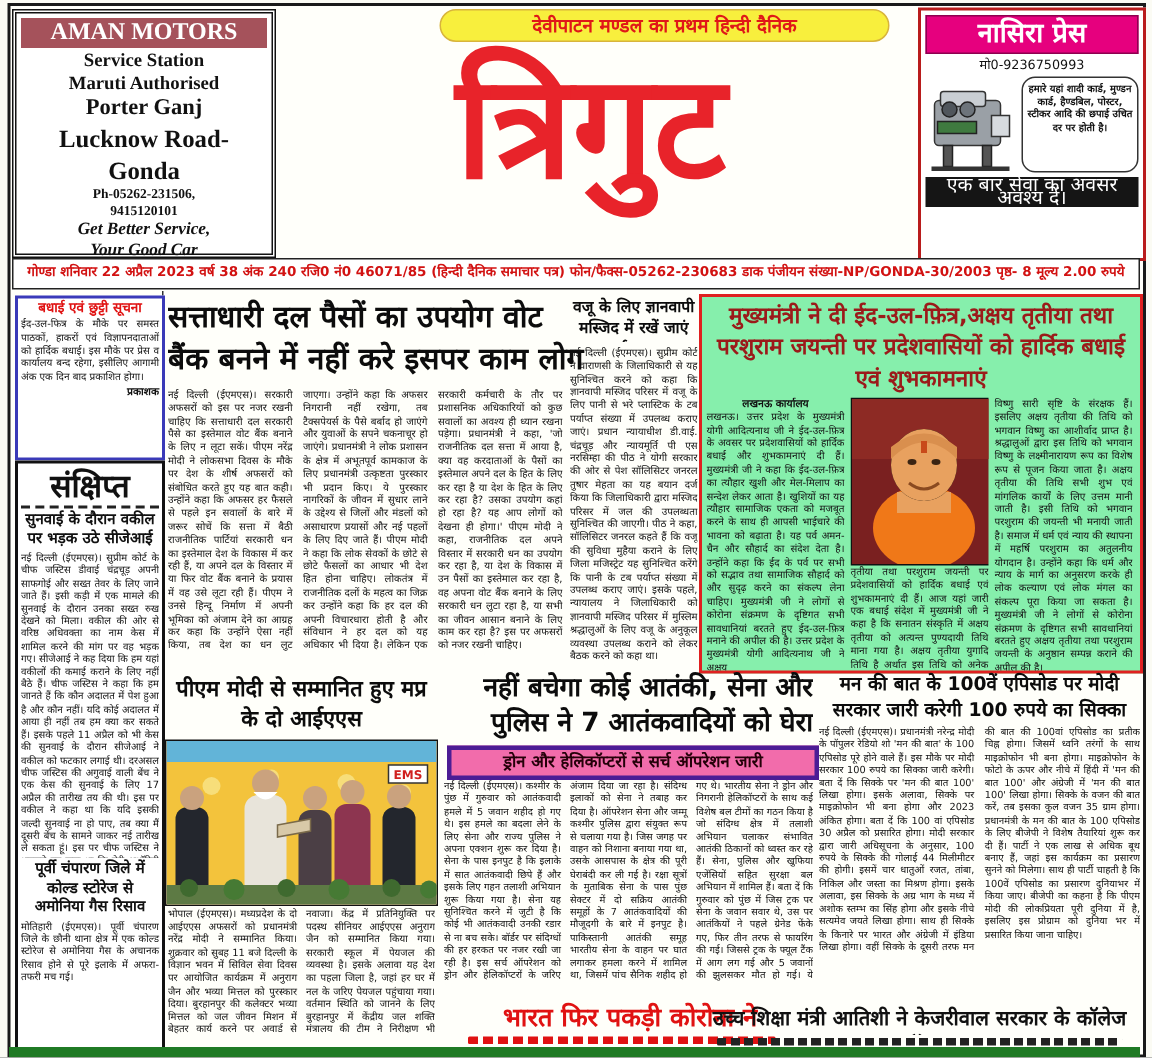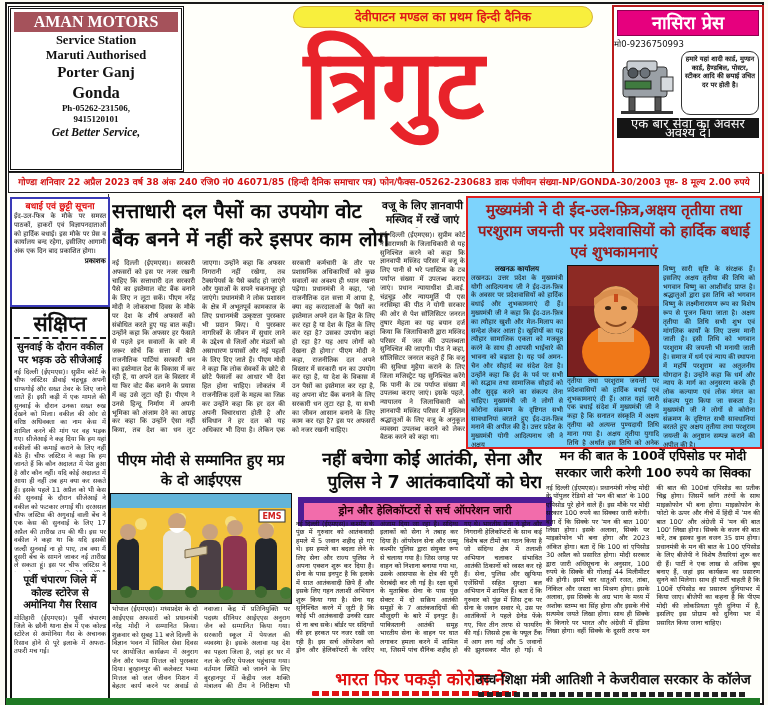--- a/index.html
+++ b/index.html
@@ -24,21 +24,21 @@
   #tagline{left:293px;top:6px;width:298px;height:20px;background:#f8ef3d;border:1px solid #d8b43c;border-radius:11px;
            color:#e01818;font-weight:bold;font-size:12.5px;line-height:20px;text-align:center;}
   #mast-title{left:182px;top:10px;width:424px;height:158px;color:#e8232a;font-weight:bold;
               font-size:96px;line-height:150px;text-align:center;}
 
   
   #nasira{left:612px;top:5px;width:148px;height:165px;border:2px solid #b91c1c;background:#fff;}
   #nasira .banner{margin:3px;background:#e6007e;border:1px solid #8d0050;color:#fff;font-weight:bold;
                   font-size:18px;line-height:24px;text-align:center;}
   #nasira .place{font-size:13px;font-weight:bold;text-align:center;line-height:15px;}
-  #nasira .mob{font-size:8.5px;line-height:11px;}
+  #nasira .mob{font-size:8.5px;text-align:center;line-height:11px;}
   #nasira .row{display:flex;gap:2px;padding:1px 3px;}
   #nasira .bubble{flex:1;border:1px solid #333;border-radius:9px;font-size:6.6px;font-weight:bold;
                   text-align:center;padding:3px 2px;line-height:8.6px;}
   #nasira .foot{margin:2px 3px;background:#151515;color:#fff;font-size:13px;text-align:center;line-height:9px;padding:1px 0;}
 
   
   #dateline{left:8px;top:172px;width:750px;height:19px;border:1px solid #222;background:#fff;
             color:#d21212;font-weight:bold;font-size:9px;line-height:18px;text-align:center;white-space:nowrap;}
 
   
@@ -55,36 +55,36 @@
 
   
   .head-black{font-weight:bold;color:#0c0c0c;}
   #modi-h{left:112px;top:197px;width:283px;height:57px;font-size:20px;line-height:28px;}
   #modi-b{left:112px;top:259px;width:263px;height:196px;column-count:3;column-gap:7px;
           font-size:6.7px;line-height:8.8px;}
   #wazu-h{left:380px;top:198px;width:85px;height:30px;font-size:10.5px;line-height:14px;text-align:center;}
   #wazu-b{left:380px;top:231px;width:85px;height:224px;font-size:6.7px;line-height:8.8px;}
 
   
-  #cmbox{left:466px;top:196px;width:292px;height:249px;border:2px solid #e02020;background:#7dd3fc;}
+  #cmbox{left:466px;top:196px;width:292px;height:249px;border:2px solid #e02020;background:#86efac;}
   #cmbox .h{color:#9b1a1a;font-weight:bold;font-size:15px;line-height:21px;text-align:center;padding:2px 4px 1px;}
   #cmbox .cols{display:flex;gap:4px;padding:1px 3px;height:196px;overflow:hidden;}
   #cmbox .c{width:92px;font-size:6.7px;line-height:8.8px;overflow:hidden;}
   #cmbox .office{font-weight:bold;text-align:center;font-size:7px;}
   #cm-photo{width:96px;height:110px;border:1px solid #111;display:block;}
 
   
   #ias-h{left:112px;top:450px;width:178px;height:42px;font-size:14.5px;line-height:20px;text-align:center;}
   #ias-photo{left:110px;top:493px;width:180px;height:109px;border:1px solid #111;}
   #ias-b{left:112px;top:605px;width:178px;height:91px;column-count:2;column-gap:6px;
          font-size:6.6px;line-height:8.6px;}
 
   
   #terror-h{left:296px;top:448px;width:246px;height:47px;font-size:17.5px;line-height:23px;text-align:right;}
-  #terror-sub{left:298px;top:497px;width:242px;height:17px;background:#f26cab;border:6px solid #4c1d95;
+  #terror-sub{left:298px;top:497px;width:242px;height:17px;background:#f26cab;border:3px solid #4c1d95;
               color:#250009;font-weight:bold;font-size:11px;line-height:16px;text-align:center;}
   #terror-b{left:296px;top:520px;width:246px;height:141px;column-count:3;column-gap:6px;
             font-size:6.5px;line-height:8.4px;}
 
   
   #coin-h{left:546px;top:448px;width:214px;height:33px;font-size:12.5px;line-height:16.5px;text-align:center;}
   #coin-b{left:546px;top:484px;width:214px;height:178px;column-count:2;column-gap:7px;
           font-size:6.5px;line-height:8.4px;}
 
   
@@ -102,24 +102,26 @@
 <body>
 
 <div id="page">
   <div id="frame" class="abs"></div>
 
   <div id="aman" class="abs">
     <div class="banner">AMAN MOTORS</div>
     <div class="l-sm">Service Station</div>
     <div class="l-sm">Maruti Authorised</div>
     <div class="l-md">Porter Ganj</div>
+    <div class="l-lg">Lucknow Road-</div>
     <div class="l-lg">Gonda</div>
     <div class="ph">Ph-05262-231506,</div>
     <div class="ph">9415120101</div>
     <div class="slogan">Get Better Service,</div>
+    <div class="slogan">Your Good Car</div>
   </div>
 
   <div id="tagline" class="abs">देवीपाटन मण्डल का प्रथम हिन्दी दैनिक</div>
   <div id="mast-title" class="abs">त्रिगुट</div>
 
   <div id="nasira" class="abs">
     <div class="banner">नासिरा प्रेस</div>
     <div class="mob">मो0-9236750993</div>
     <div class="row">
       <svg width="62" height="64" viewBox="0 0 62 64">

